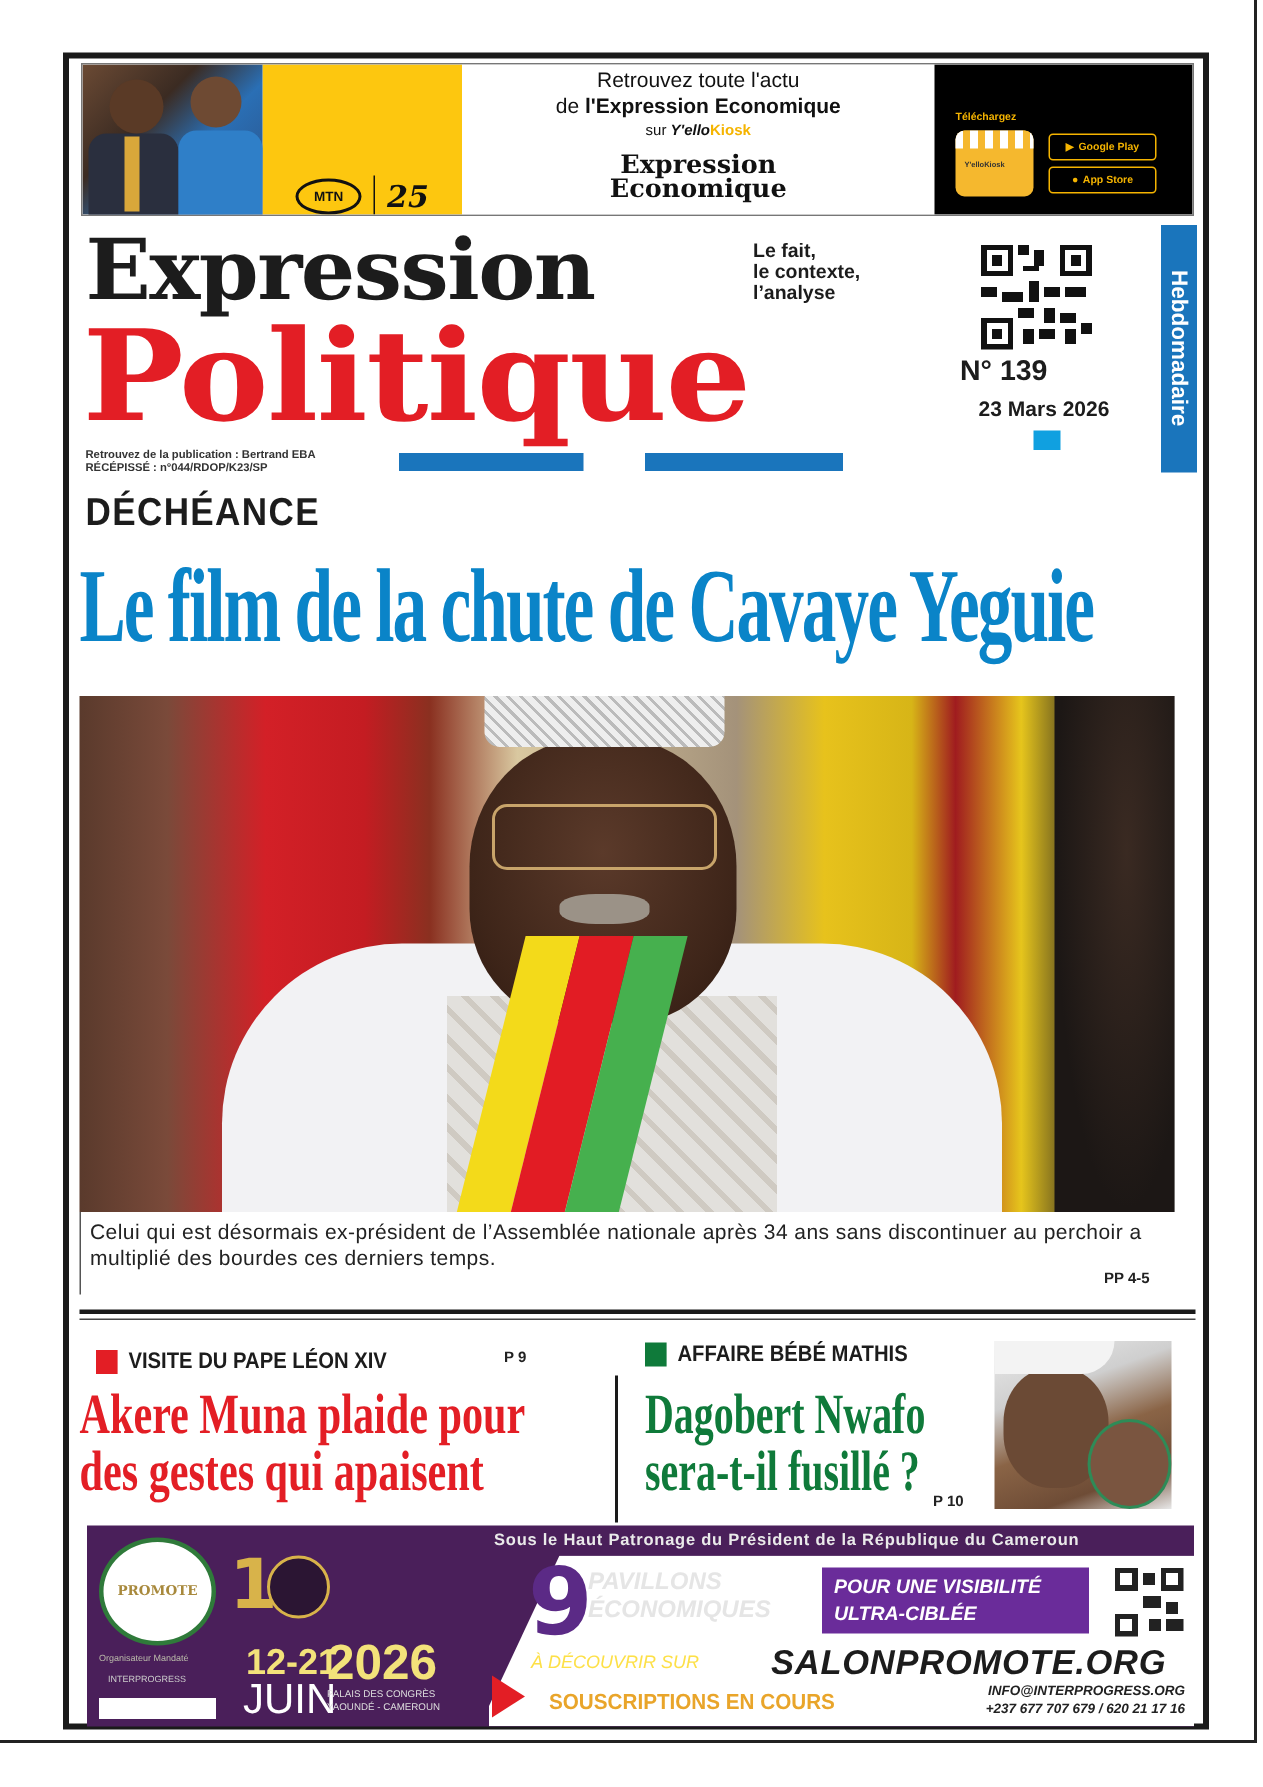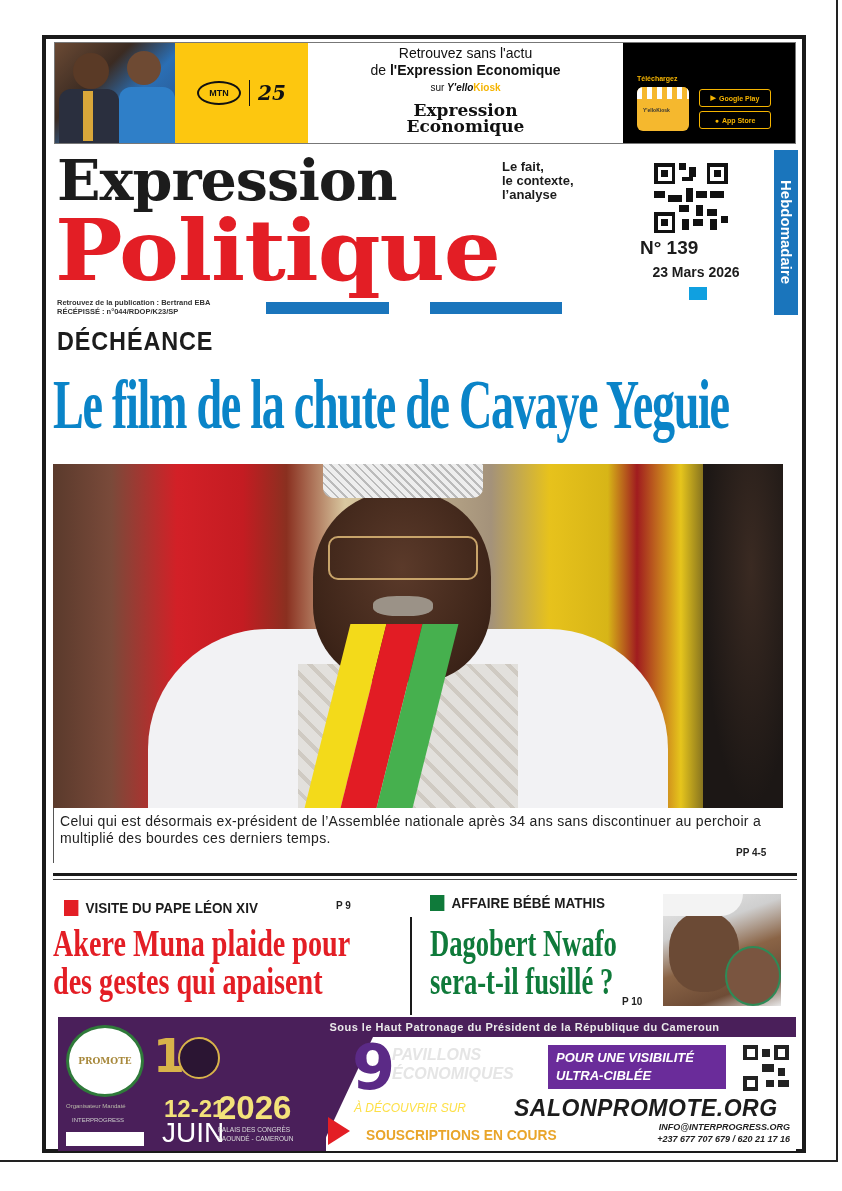--- a/index.html
+++ b/index.html
@@ -9,21 +9,21 @@
   .page-frame { position:absolute; left:42px; top:35px; width:764px; height:1118px; border:4px solid #1a1a1a; box-sizing:border-box; background:#fff; }
 
   
   .top-ad { position:absolute; left:54px; top:42px; width:742px; height:102px; border:1px solid #777; box-sizing:border-box; display:flex; overflow:hidden; }
   .ad-photo { width:120px; height:100%; background:linear-gradient(135deg,#6b4a34 0%,#3b2b22 35%,#2a6fb5 60%,#2b5f9c 80%,#b88b5f 100%); position:relative; }
   .ad-photo .p1 { position:absolute; left:18px; top:10px; width:36px; height:36px; border-radius:50%; background:#5a3a26; }
   .ad-photo .p2 { position:absolute; left:72px; top:8px; width:34px; height:34px; border-radius:50%; background:#6e4a33; }
   .ad-photo .suit { position:absolute; left:4px; top:46px; width:60px; height:56px; background:#2a2f3e; border-radius:12px 12px 0 0; }
   .ad-photo .tie { position:absolute; left:28px; top:48px; width:10px; height:50px; background:#d9a73a; }
   .ad-photo .robe { position:absolute; left:64px; top:44px; width:56px; height:58px; background:#2f7fc8; border-radius:12px 12px 0 0; }
-  .ad-mtn { width:133px; height:100%; background:#fdc70f; display:flex; align-items:center; justify-content:center; gap:8px; }
+  .ad-mtn { width:133px; height:100%; background:#fdc70f; display:flex; align-items:flex-end; justify-content:center; gap:8px; }
   .mtn-oval { border:2px solid #111; border-radius:50%; width:40px; height:20px; display:flex; align-items:center; justify-content:center; font-weight:700; font-size:9px; color:#111; }
   .mtn-sep { width:1px; height:26px; background:#111; }
   .mtn-25 { font-family:"DejaVu Serif", serif; font-weight:700; font-size:20px; color:#111; font-style:italic; }
   .ad-text { flex:1; background:#fff; text-align:center; padding-top:2px; }
   .ad-text .l1 { font-size:14px; color:#111; line-height:17px; }
   .ad-text .l2 { font-size:14px; color:#111; line-height:17px; }
   .ad-text .l2 b { font-weight:700; }
   .ad-text .l3 { font-size:10px; color:#111; line-height:17px; }
   .ad-text .l3 .yello { font-weight:700; font-style:italic; }
   .ad-text .l3 .kiosk { font-weight:700; color:#f5b400; }
@@ -136,21 +136,21 @@
       <div class="robe"></div>
     <div class="p1"></div>
       <div class="p2"></div>
   </div>
   <div class="ad-mtn">
     <div class="mtn-oval">MTN</div>
     <div class="mtn-sep"></div>
     <div class="mtn-25">25</div>
   </div>
   <div class="ad-text">
-    <div class="l1">Retrouvez sans l'actu</div>
+    <div class="l1">Retrouvez toute l'actu</div>
     <div class="l2"><span>de </span><b>l'Expression Economique</b></div>
     <div class="l3"><span>sur </span><span class="yello">Y'ello</span><span class="kiosk">Kiosk</span></div>
     <div class="brand">
       <div>Expression</div>
       <div>Economique</div>
     </div>
   </div>
   <div class="ad-dl">
     <div class="tele">Téléchargez</div>
     <div class="kiosk-icon">

